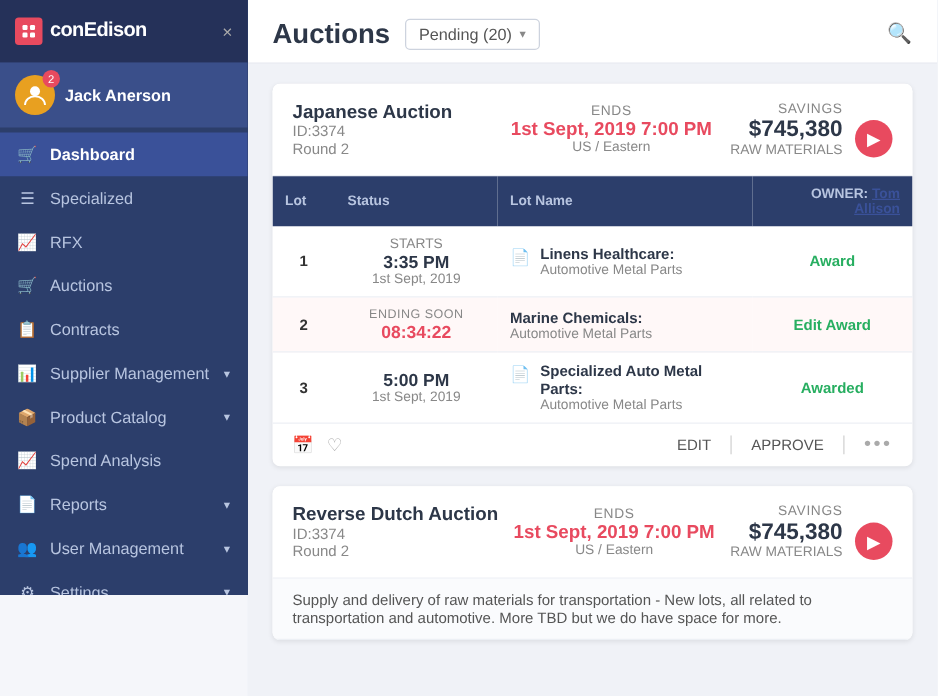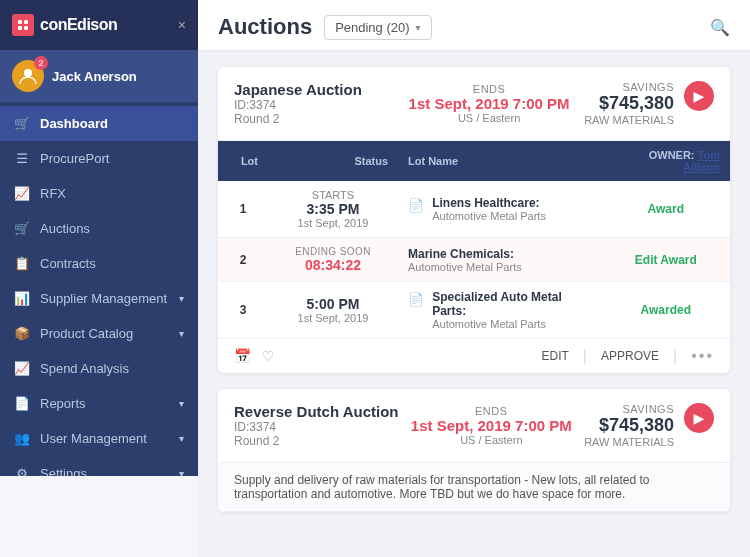--- a/index.html
+++ b/index.html
@@ -107,21 +107,21 @@
     }
     .auction-title-block { min-width: 160px; }
     .auction-title { font-size: 15px; font-weight: 700; color: #2d3748; }
     .auction-id { font-size: 12px; color: #888; }
     .auction-round { font-size: 12px; color: #888; }
     .auction-ends-block { flex: 1; text-align: center; }
     .ends-label { font-size: 11px; color: #888; text-transform: uppercase; letter-spacing: 0.5px; }
     .ends-date { font-size: 15px; font-weight: 600; color: #2d3748; }
     .ends-date span { color: #e84a5f; }
     .ends-tz { font-size: 11px; color: #888; }
-    .savings-block { display: flex; align-items: flex-start; gap: 10px; }
+    .savings-block { display: flex; align-items: flex-end; gap: 10px; }
     .savings-info { text-align: right; }
     .savings-label { font-size: 11px; color: #888; text-transform: uppercase; letter-spacing: 0.5px; }
     .savings-amount { font-size: 18px; font-weight: 700; color: #2d3748; }
     .savings-sub { font-size: 11px; color: #888; text-transform: uppercase; }
     .go-btn {
       width: 30px; height: 30px; background: #e84a5f; border-radius: 50%;
       display: flex; align-items: center; justify-content: center;
       color: #fff; font-size: 14px; cursor: pointer;
     }
 
@@ -131,21 +131,21 @@
       border-bottom: 1px solid #edf0f5;
       background: #fafbfd;
     }
     .auction-description strong { color: #333; }
 
     
     .lot-table { width: 100%; border-collapse: collapse; }
     .lot-table thead tr { background: #2c3e6b; }
     .lot-table thead th { padding: 8px 10px; font-size: 11px; color: #b8c5e0; font-weight: 600; text-align: left; }
     .lot-table thead th.owner-col { text-align: right; }
-    .lot-table thead th.center { text-align: right; }
+    .lot-table thead th.center { text-align: left; }
 
     .lot-table tbody tr { border-bottom: 1px solid #edf0f5; }
     .lot-table tbody tr:last-child { border-bottom: none; }
     .lot-table tbody td { padding: 8px 10px; font-size: 12px; color: #333; vertical-align: middle; }
 
     .lot-num { font-weight: 700; font-size: 13px; color: #2d3748; text-align: center; }
     .lot-status { text-align: center; }
     .status-starts { font-size: 11px; color: #888; }
     .status-time { font-size: 14px; font-weight: 700; color: #2d3748; }
     .status-time.red { color: #e84a5f; }
@@ -215,21 +215,21 @@
     <span class="user-name">Jack Anerson</span>
   </div>
 
   <div class="sidebar-nav">
     <div class="nav-item active">
       <span class="nav-icon">🛒</span>
       <span>Dashboard</span>
     </div>
     <div class="nav-item">
       <span class="nav-icon">☰</span>
-      <span>ProcurePort</span>
+      <span>Specialized</span>
     </div>
     <div class="nav-item">
       <span class="nav-icon">📈</span>
       <span>RFX</span>
     </div>
     <div class="nav-item">
       <span class="nav-icon">🛒</span>
       <span>Auctions</span>
     </div>
     <div class="nav-item">

